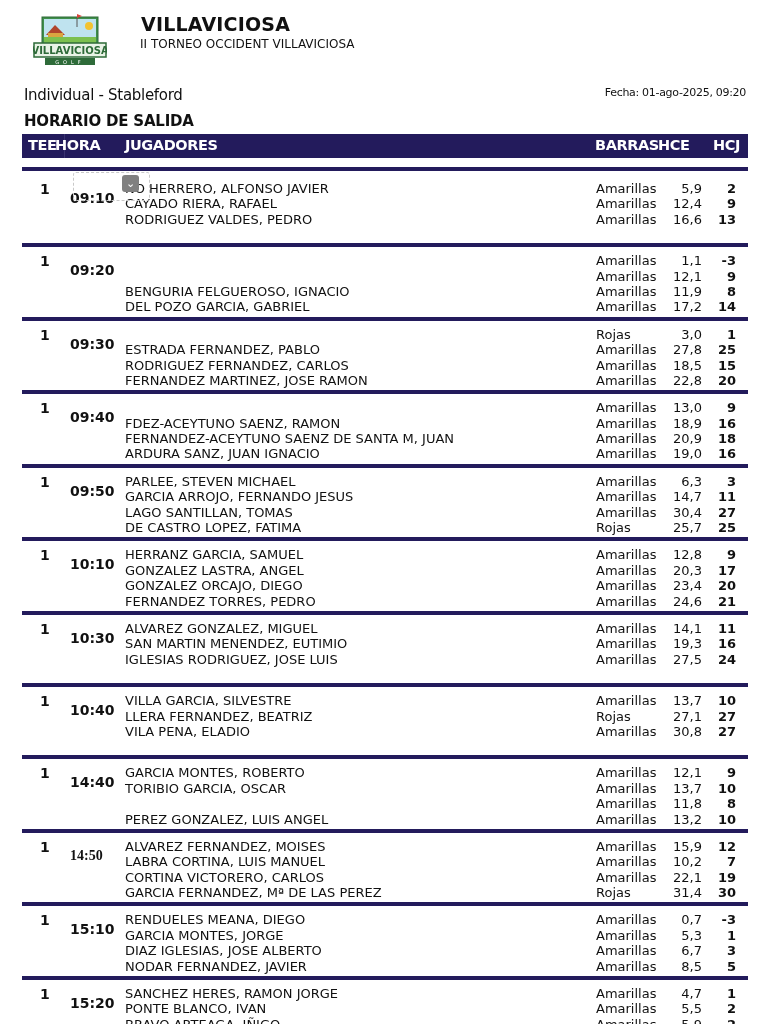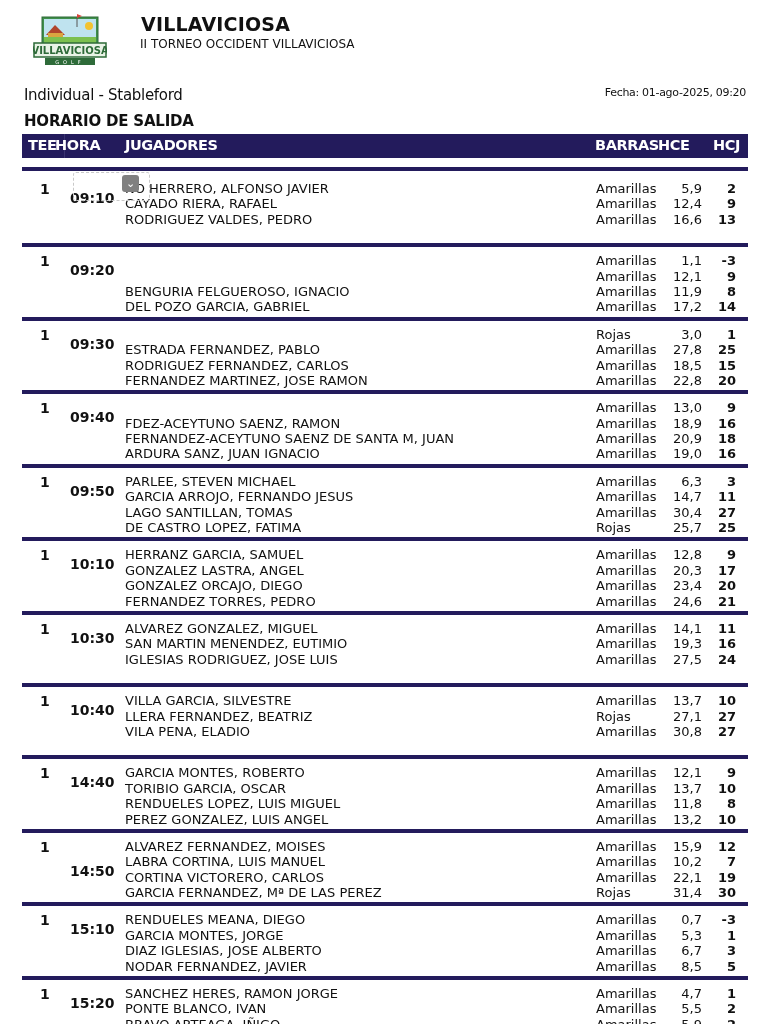--- a/index.html
+++ b/index.html
@@ -287,35 +287,34 @@
         <span class="hce">12,1</span>
         <span class="hcj">9</span>
       </div>
       <div class="player">
         <span class="name">TORIBIO GARCIA, OSCAR</span>
         <span class="barras">Amarillas</span>
         <span class="hce">13,7</span>
         <span class="hcj">10</span>
       </div>
       <div class="player">
-        <span class="name">RENDUELES LOPEZ, LUIS MIGUEL</span>
         <span class="barras">Amarillas</span>
         <span class="hce">11,8</span>
         <span class="hcj">8</span>
       </div>
       <div class="player">
         <span class="name">PEREZ GONZALEZ, LUIS ANGEL</span>
         <span class="barras">Amarillas</span>
         <span class="hce">13,2</span>
         <span class="hcj">10</span>
       </div>
     </div>
     <div class="group" style="padding-top: 6px; padding-bottom: 2px;">
       <div class="tee" style="top: 6px;">1</div>
-      <div class="hora" style="top: 21px;">14:50</div>
+      <div class="hora" style="top: 6px; font-family: Liberation Serif, serif;">14:50</div>
       <div class="player">
         <span class="name">ALVAREZ FERNANDEZ, MOISES</span>
         <span class="barras">Amarillas</span>
         <span class="hce">15,9</span>
         <span class="hcj">12</span>
       </div>
       <div class="player">
         <span class="name">LABRA CORTINA, LUIS MANUEL</span>
         <span class="barras">Amarillas</span>
         <span class="hce">10,2</span>

